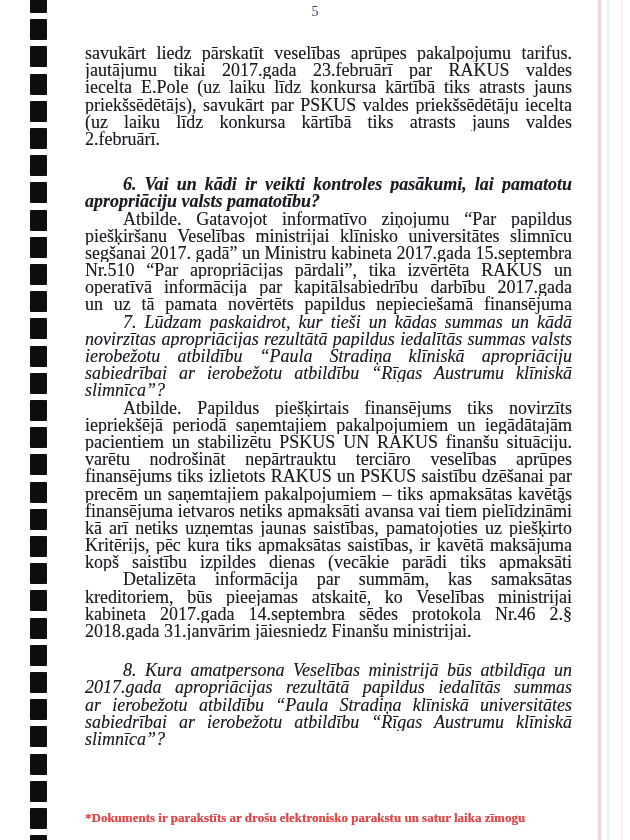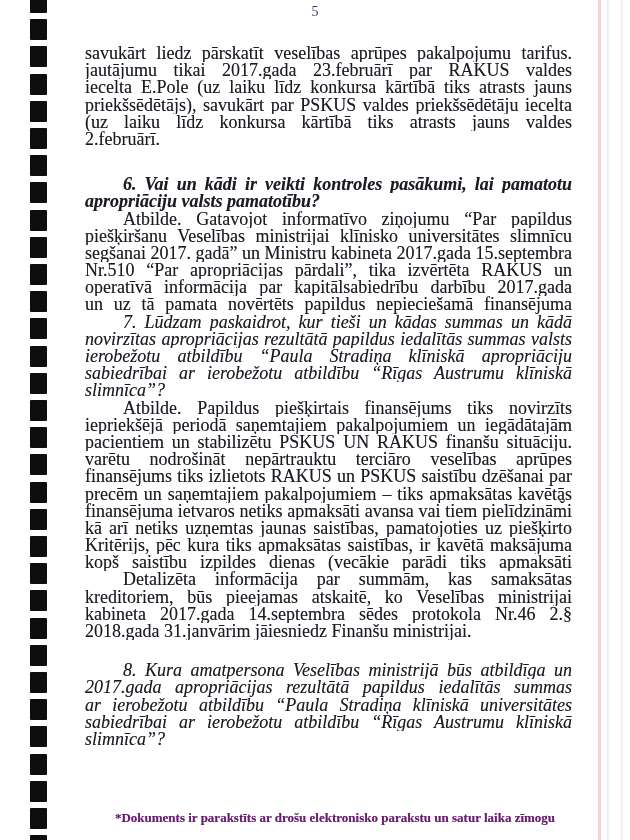--- a/index.html
+++ b/index.html
@@ -53,23 +53,22 @@
   .doc-body .para[data-name="question-6"] { margin-top: 28px; font-weight: bold; }
   .doc-body .para[data-name="question-7"] { margin-top: 0; }
   .doc-body .para[data-name="question-8"] { margin-top: 22px; }
   .footnote {
     position: absolute;
     top: 810px;
     left: 85px;
     width: 500px;
     font-size: 13px;
     font-weight: 600;
-    color: #701a75;
+    color: #ef4444;
     text-shadow: 0 0 0.5px rgba(20,20,40,0.5);
-    text-align: center;
   }
   
   .dash {
     position: absolute;
     left: 30px;
     width: 17px;
     height: 21px;
     border-radius: 1px;
   }
   .scanline {

